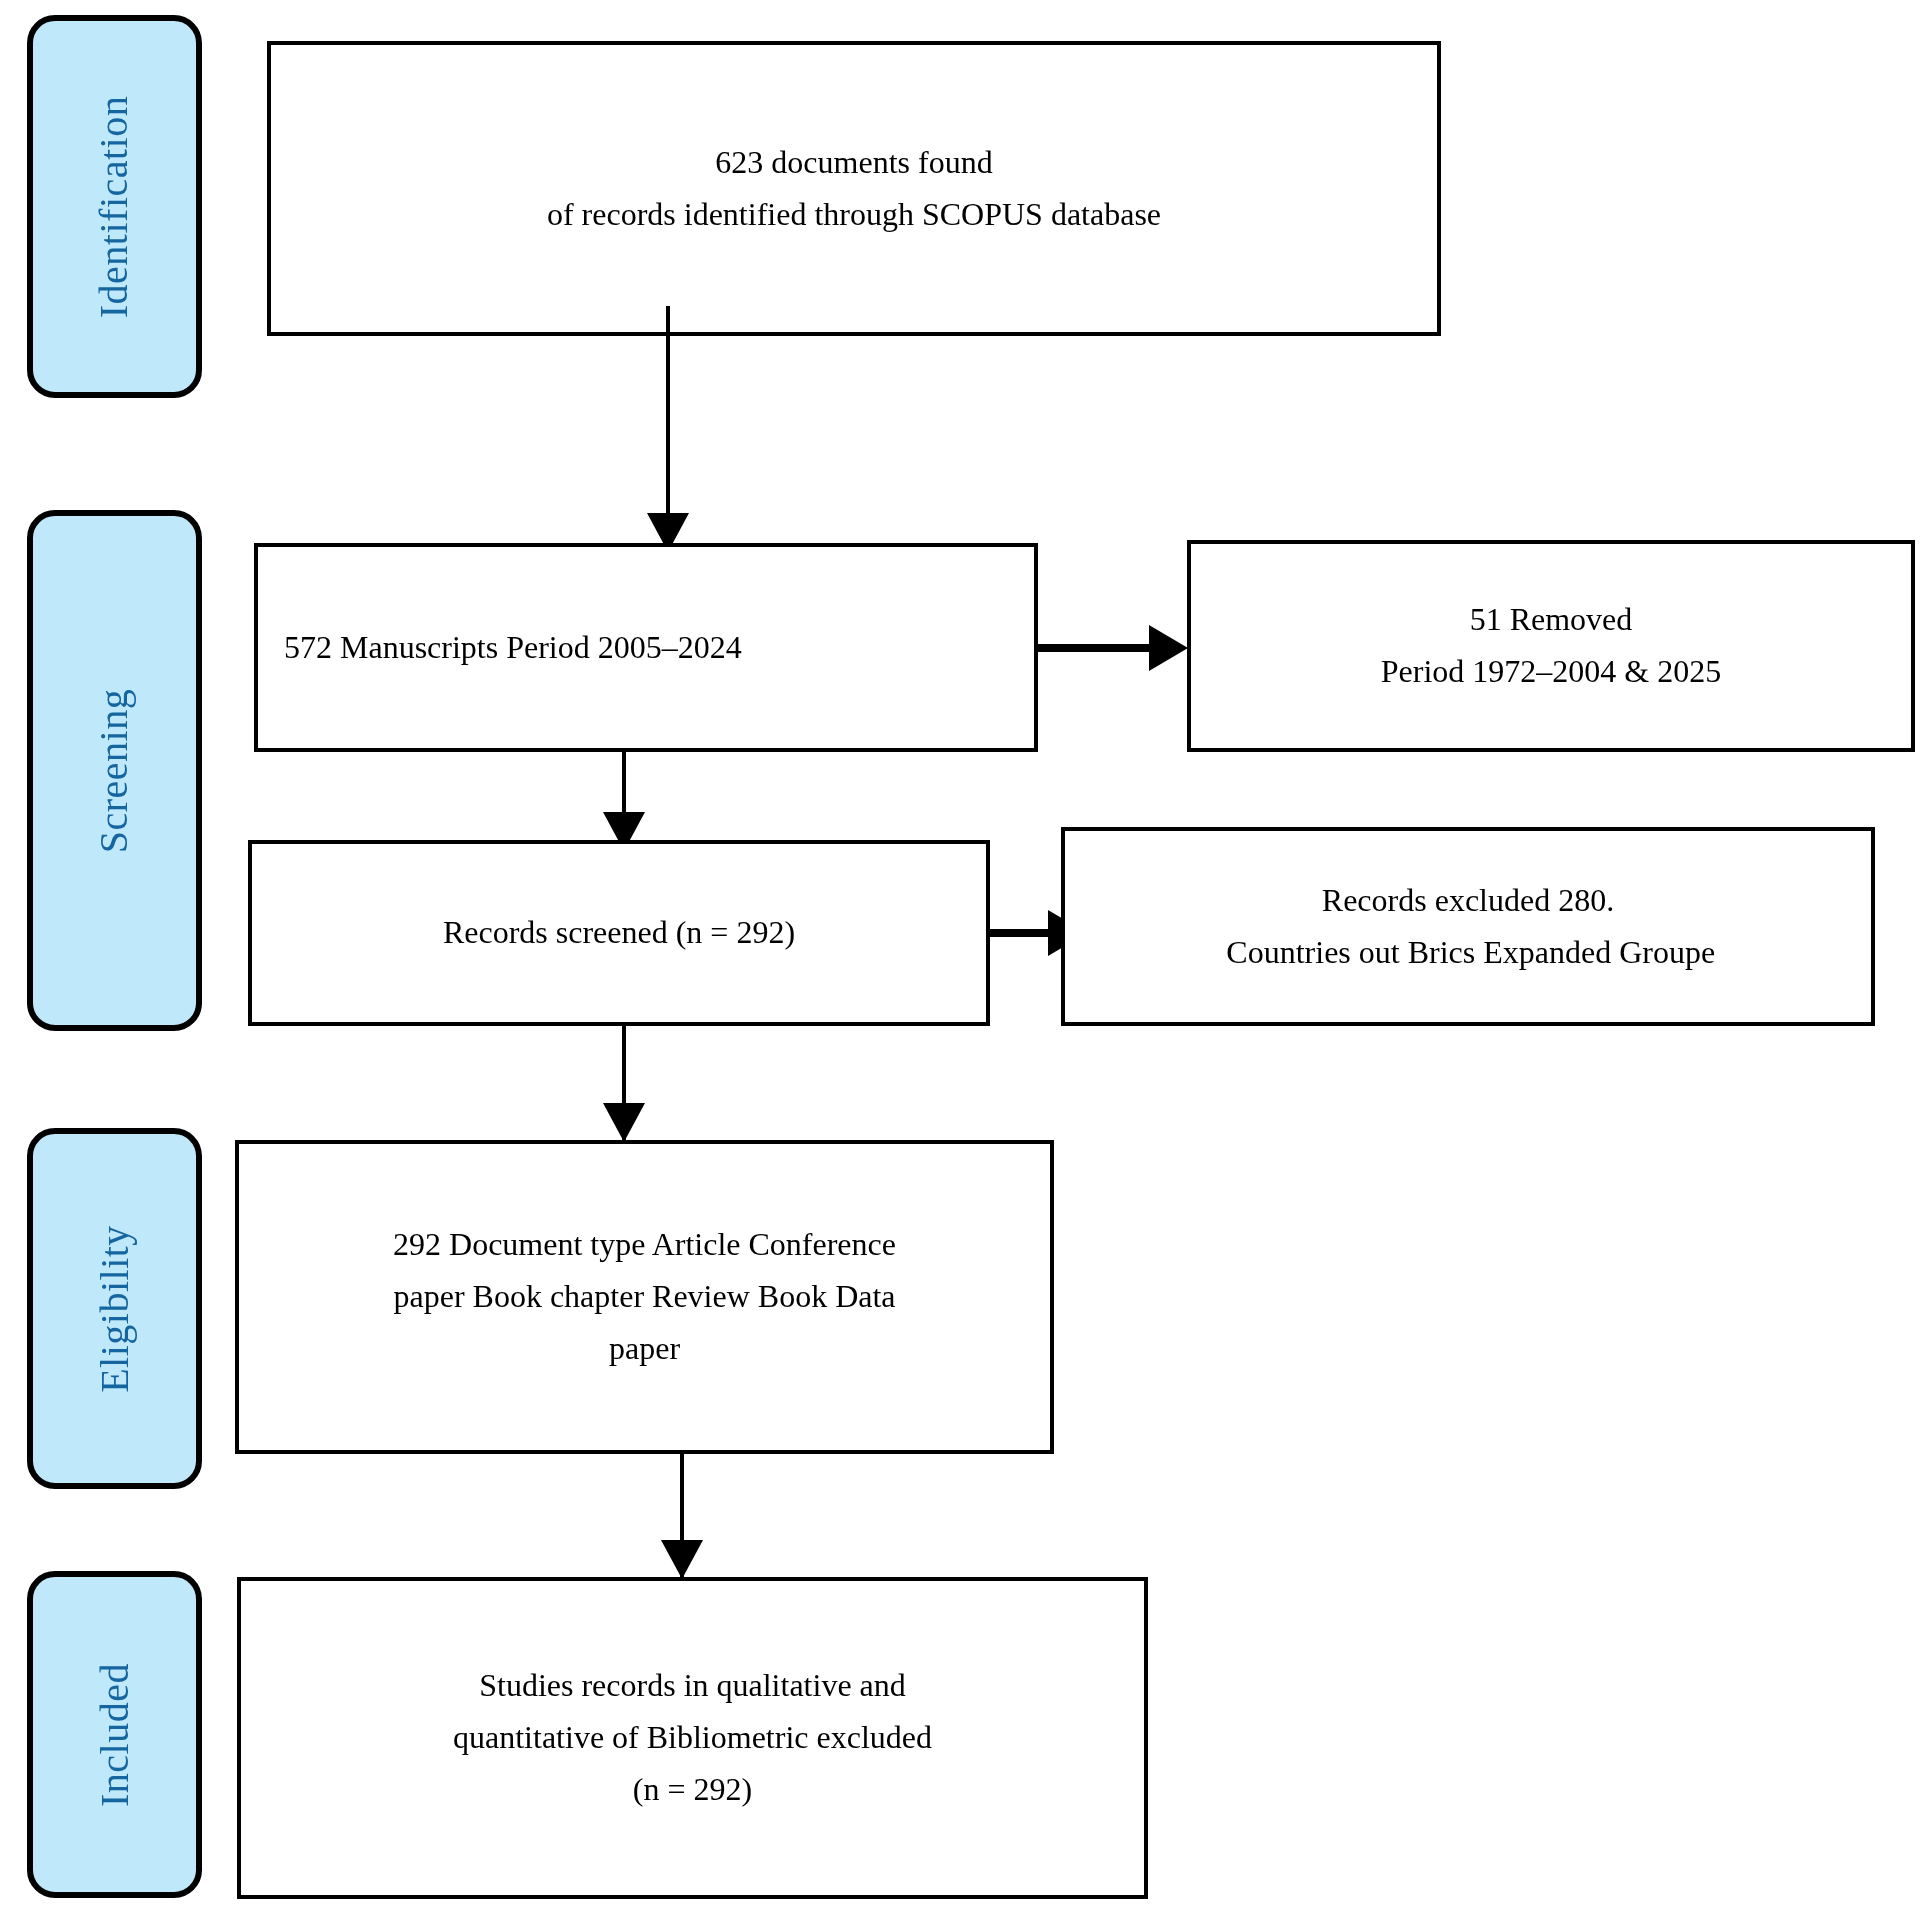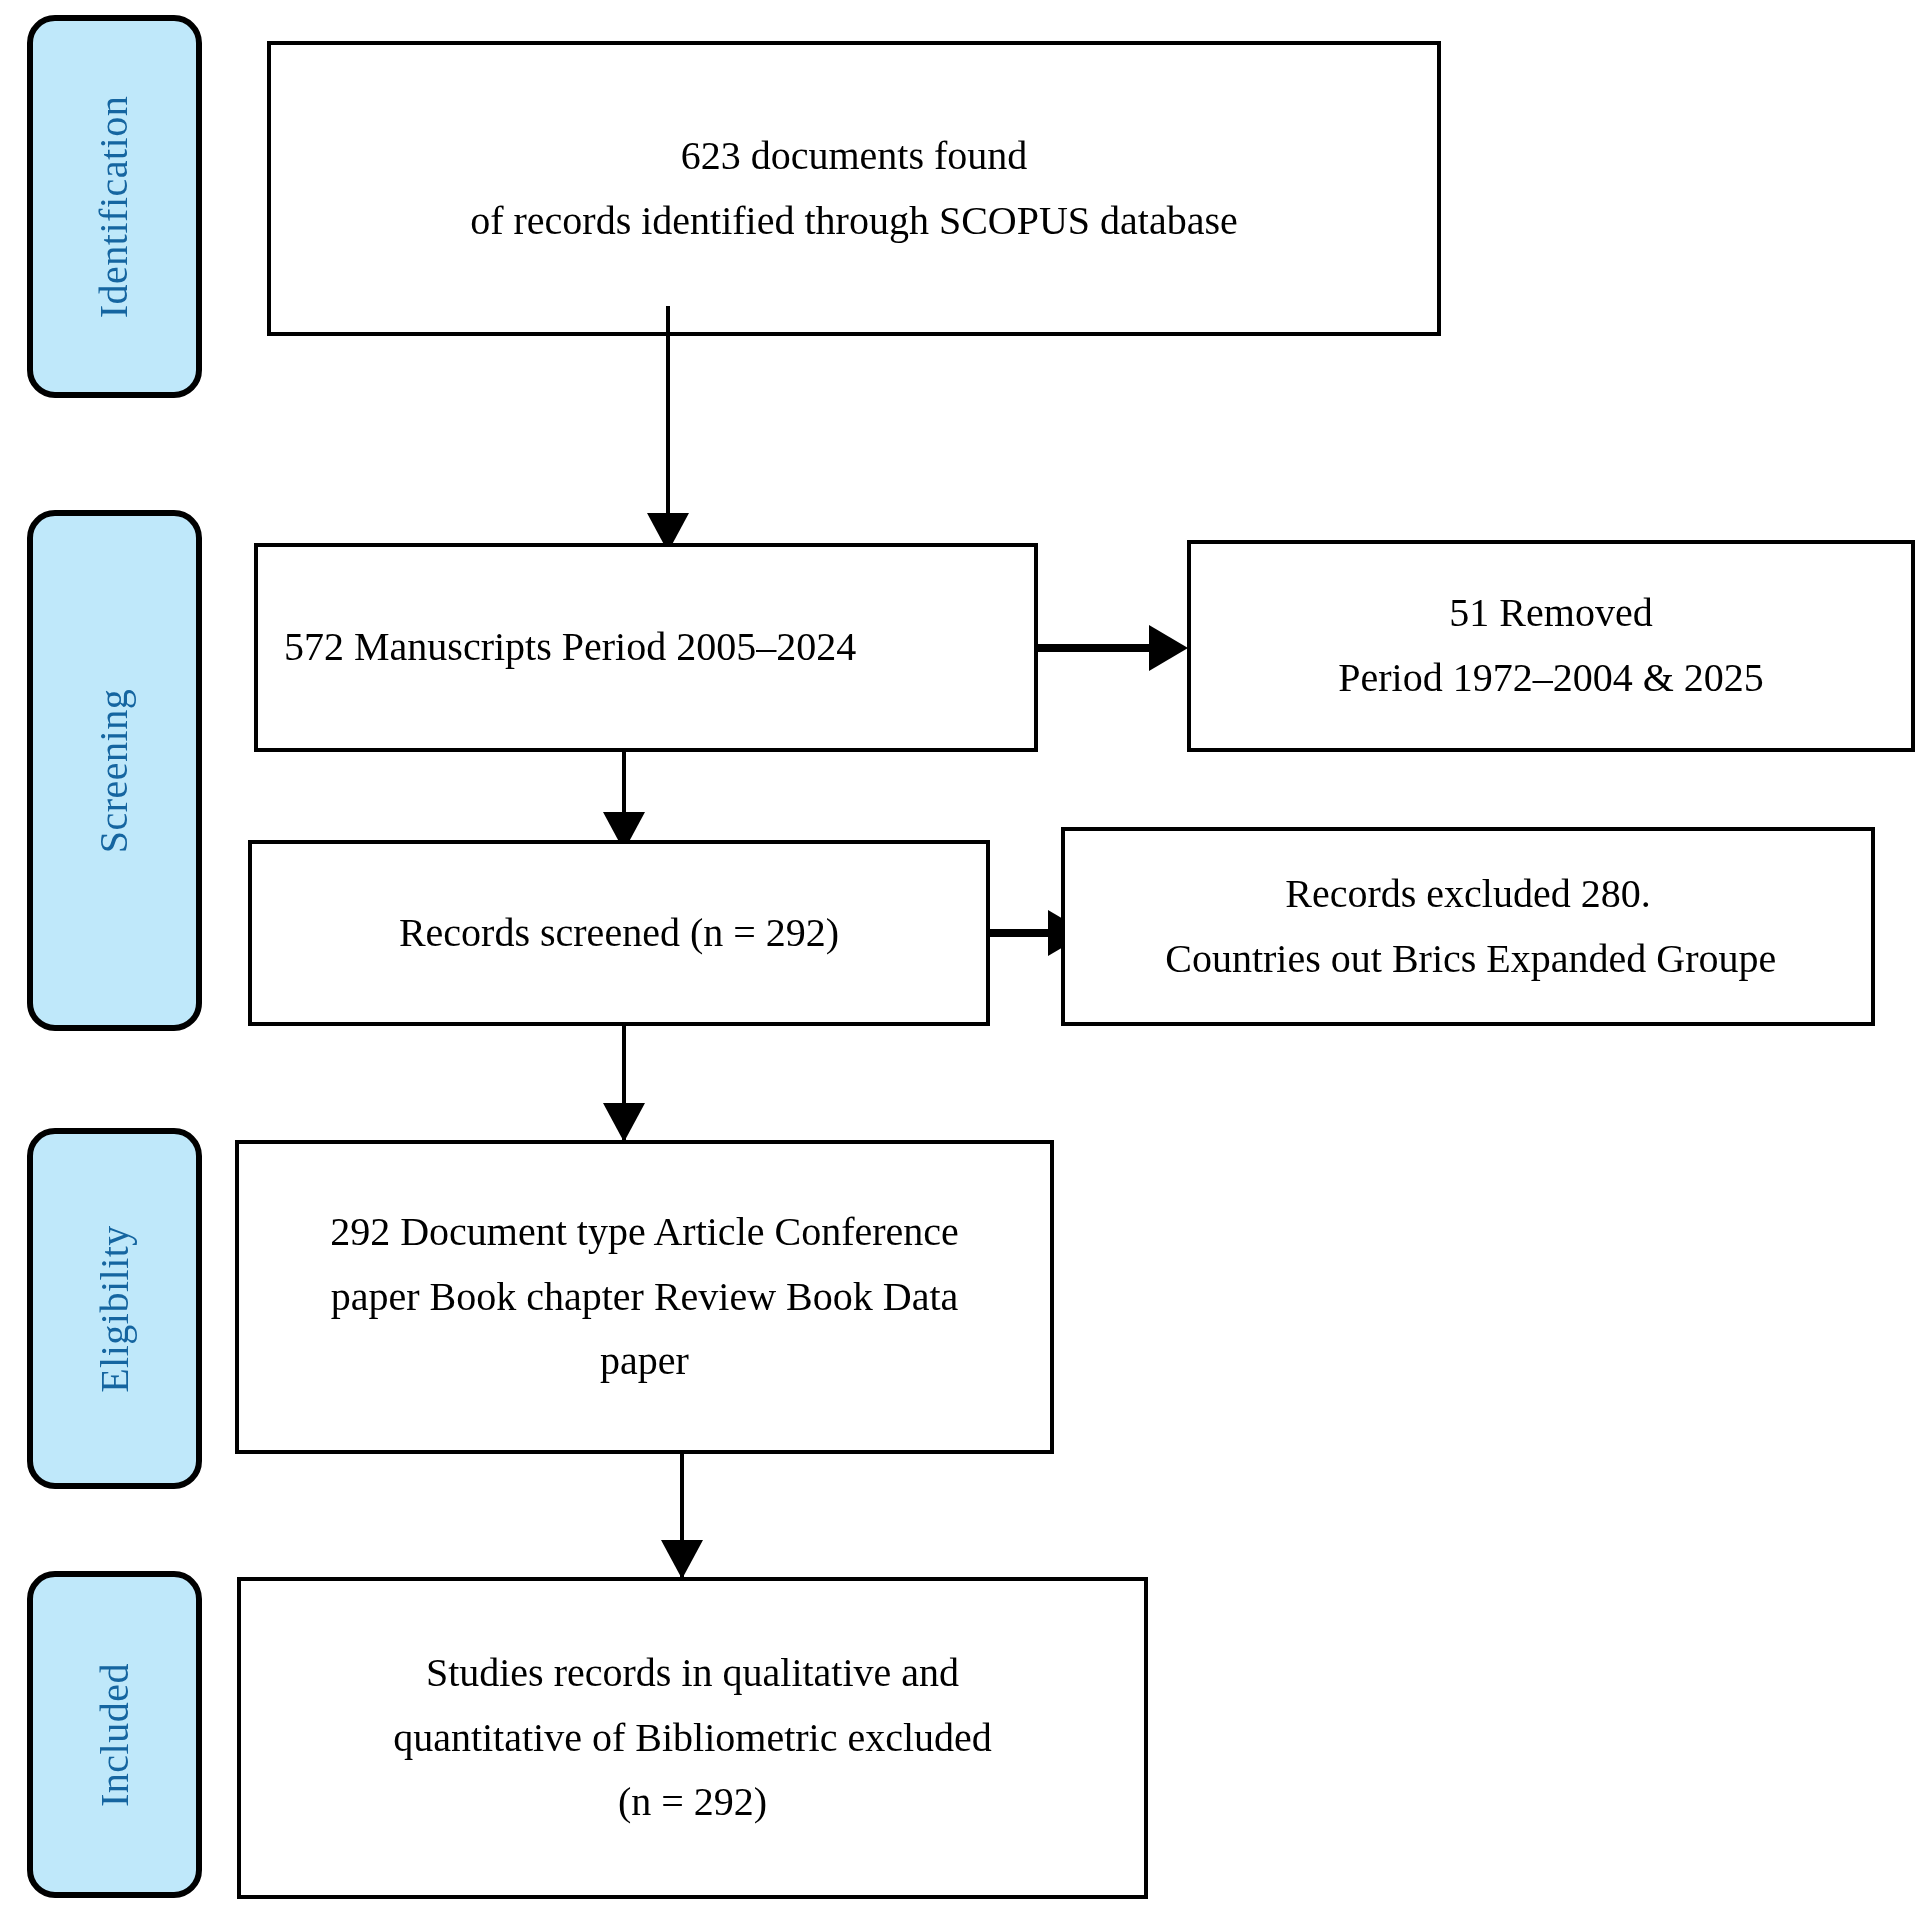--- a/index.html
+++ b/index.html
@@ -34,21 +34,21 @@
     background:#ffffff;
     border:4.9px solid #000000;
     box-sizing:border-box;
     display:flex;
     flex-direction:column;
     justify-content:center;
     color:#000000;
   }
   .fline{
     display:block;
-    font-size:40px;
+    font-size:32px;
     line-height:1.62;
     white-space:nowrap;
   }
   .ctr{text-align:center;}
   .lft{text-align:left;}
 
   
   .vline{position:absolute;width:3.8px;background:#000000;}
   .hline{position:absolute;height:7.6px;background:#000000;}
   .arrow-down{

